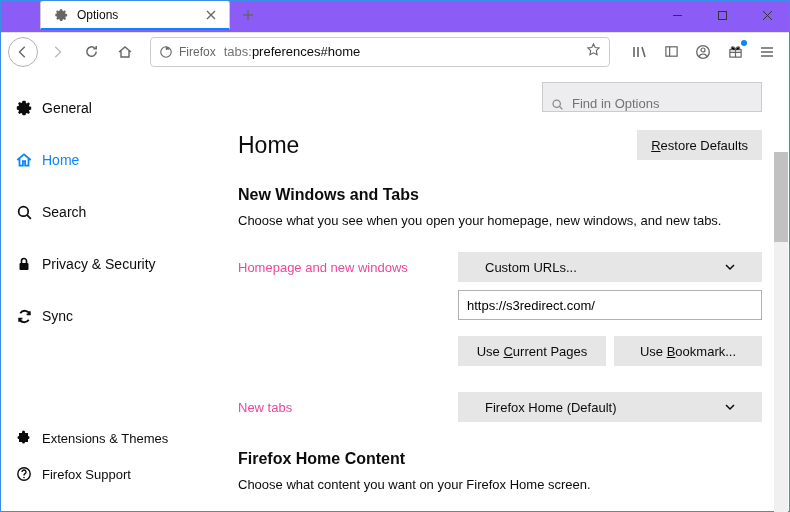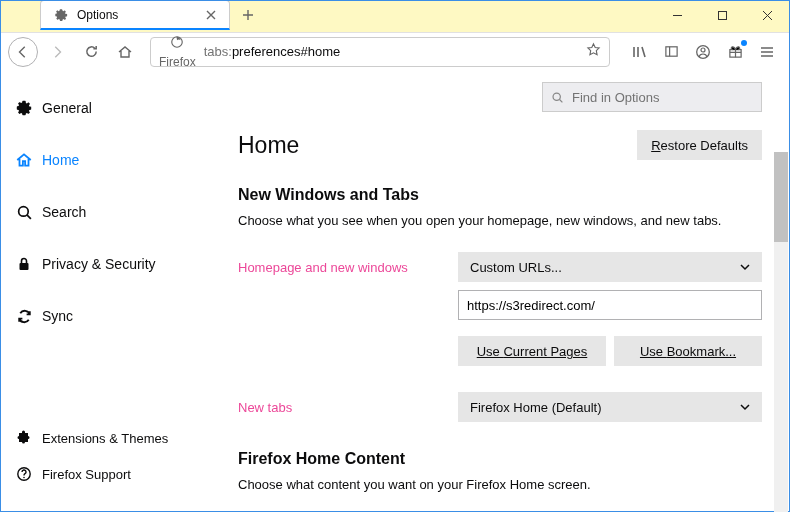--- a/index.html
+++ b/index.html
@@ -1,68 +1,68 @@
 <!DOCTYPE html>
 <html><head>
 <meta charset="utf-8">
 <style>
 * { margin: 0; padding: 0; box-sizing: border-box; font-family: "Segoe UI", Arial, sans-serif; }
 body { width: 790px; height: 512px; background: #fff; overflow: hidden; position: relative; }
 
 
-.titlebar { height: 32px; background: #fef9c3; display: flex; align-items: flex-start; border-bottom: 0; }
+.titlebar { height: 32px; background: #8b5cf6; display: flex; align-items: flex-start; border-bottom: 0; }
 .tab { display: flex; align-items: center; height: 30px; padding: 0 10px 0 12px; border: 1px solid #ccc; border-bottom: 2px solid #0a84ff; margin-left: 40px; min-width: 190px; background: #fff; border-radius: 4px 4px 0 0; }
 .tab .favicon { width: 16px; height: 16px; margin-right: 8px; display: flex; align-items: center; justify-content: center; }
 .tab .label { font-size: 12px; color: #0c0c0d; flex: 1; }
 .tab .close { width: 16px; height: 16px; display: flex; align-items: center; justify-content: center; color: #666; }
 .newtab { width: 28px; height: 28px; display: flex; align-items: center; justify-content: center; color: #666; margin-left: 4px; margin-top: 1px; }
 .win-controls { margin-left: auto; display: flex; }
 .win-controls > div { width: 45px; height: 30px; display: flex; align-items: center; justify-content: center; color: #333; }
 
 
 .toolbar { height: 38px; display: flex; align-items: center; padding: 0 8px; gap: 4px; border-top: 1px solid #e1e1e2; }
 .tbtn { width: 30px; height: 30px; display: flex; align-items: center; justify-content: center; color: #666; border-radius: 4px; }
 .back-circle { width: 30px; height: 30px; border: 1px solid #b1b1b3; border-radius: 50%; display: flex; align-items: center; justify-content: center; color: #666; }
 .urlbar { flex: 1; height: 30px; border: 1px solid #ccc; border-radius: 4px; display: flex; align-items: center; padding: 0 8px; margin: 0 6px; background: #fff; }
-.urlbar .identity { display: flex; align-items: center; gap: 6px; margin-right: 8px; color: #666; font-size: 12px; flex-direction: column; }
+.urlbar .identity { display: flex; align-items: center; gap: 6px; margin-right: 8px; color: #666; font-size: 12px; }
 .urlbar .urltext { font-size: 13px; color: #737373; flex: 1; }
 .urlbar .urltext .path { color: #0c0c0d; }
 .urlbar .star { color: #666; }
 .right-icons { display: flex; align-items: center; gap: 2px; margin-left: 4px; }
 .gift { position: relative; }
 .gift .dot { position: absolute; top: 3px; right: 3px; width: 6px; height: 6px; background: #0a84ff; border-radius: 50%; }
 
 
 .content { display: flex; height: calc(512px - 70px); position: relative; }
 .sidebar { width: 210px; padding: 18px 0 0 0; display: flex; flex-direction: column; gap: 12px; }
 .sidebar-item { display: flex; align-items: center; height: 40px; padding: 0 16px 0 42px; gap: 14px; font-size: 14px; color: #0c0c0d; cursor: pointer; }
 .sidebar-item.active { color: #0a84ff; }
 .sidebar-item .icon { width: 20px; height: 20px; display: flex; align-items: center; justify-content: center; position: absolute; margin-left: -28px; }
 .sidebar-footer { margin-top: auto; padding-bottom: 20px; }
 .sidebar-footer .sidebar-item { font-size: 13px; height: 36px; }
 
 .main { flex: 1; padding: 12px 28px 0 28px; overflow-y: auto; position: relative; }
 .find-wrap { display: flex; justify-content: flex-end; margin-bottom: 18px; }
-.find-box { width: 220px; height: 30px; border: 1px solid #ccc; background: #ededf0; display: flex; align-items: center; padding: 0 8px; gap: 8px; color: #737373; font-size: 13px; }
+.find-box { width: 220px; height: 30px; border: 1px solid #ccc; background: #ededf0; display: flex; align-items: flex-end; padding: 0 8px; gap: 8px; color: #737373; font-size: 13px; }
 
 .page-header { display: flex; align-items: center; justify-content: space-between; margin-bottom: 26px; }
 .page-title { font-size: 23px; font-weight: 300; color: #0c0c0d; }
 .btn { background: #e6e6e6; border: none; height: 30px; padding: 8px 14px; font-size: 13px; color: #0c0c0d; cursor: pointer; }
 .btn u { text-decoration: underline; }
 
 h2.section { font-size: 16px; font-weight: 600; color: #0c0c0d; margin-bottom: 8px; }
 .desc { font-size: 13px; color: #0c0c0d; margin-bottom: 22px; line-height: 1.4; }
 
 .row { display: flex; align-items: center; margin-bottom: 8px; }
 .row-label { width: 220px; font-size: 13px; color: #ec4899; }
 .row-control { flex: 1; }
-.select { width: 100%; height: 30px; background: #e6e6e6; display: flex; align-items: center; padding: 0 12px; font-size: 13px; color: #0c0c0d; justify-content: space-between; cursor: pointer; }
+.select { width: 100%; height: 30px; background: #e6e6e6; display: flex; align-items: center; padding: 0 27px; font-size: 13px; color: #0c0c0d; justify-content: space-between; cursor: pointer; }
 .input-text { width: 100%; height: 30px; border: 1px solid #b1b1b3; padding: 12px 8px; font-size: 13px; }
 .btn-row { display: flex; gap: 8px; margin-top: 8px; margin-bottom: 18px; }
-.btn-row .btn { flex: 1; text-decoration: underline; }
+.btn-row .btn { flex: 1; }
 
 .scrollbar { position: absolute; right: 2px; top: 82px; width: 14px; height: 410px; background: #f0f0f0; }
 .scrollbar .thumb { width: 14px; height: 90px; background: #c1c1c1; }
 
 
 .wm { position: absolute; inset: 0; pointer-events: none; opacity: 0.04; display:flex; align-items:center; justify-content:center; font-size:180px; font-weight:bold; color:#cc0000; transform: rotate(-8deg); z-index: 0; }
 .frame-border { position:absolute; inset:0; border:1px solid #3a8ee6; pointer-events:none; }
 </style>
 </head>
 <body>

